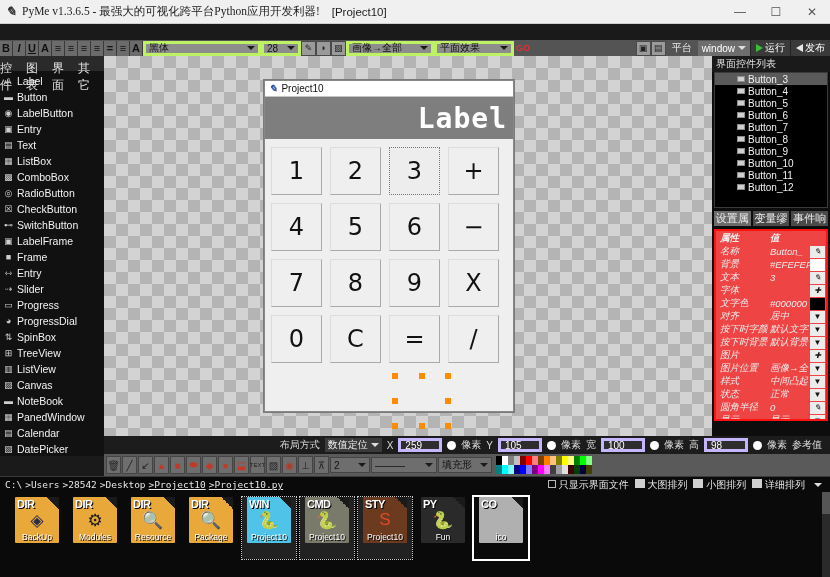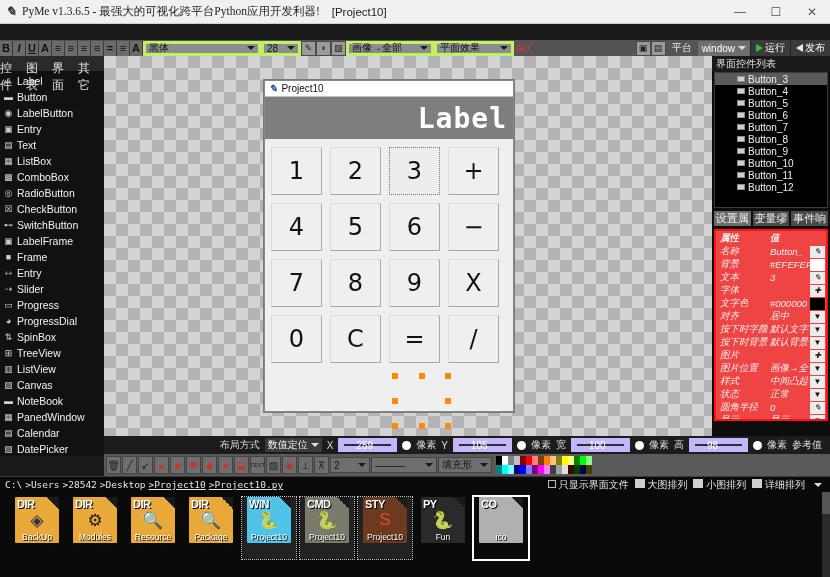--- a/index.html
+++ b/index.html
@@ -109,22 +109,22 @@
   .pw.white { background:#fff; }
   .pw.blank { background:#000; }
 
   
   .statusbar { position:absolute; left:104px; top:436px; width:726px; height:18px;
       background:#1c1c1c; display:flex; align-items:center; justify-content:flex-end;
       gap:5px; padding-right:8px; font-size:10px; color:#dcdcdc; }
   .sb-lbl { white-space:nowrap; }
   .sb-combo { background:#3a3a3a; color:#eee; height:14px; display:flex; align-items:center;
       padding:0 3px; font-size:10px; }
-  .sb-field { width:59px; height:14px; background:#2e2e2e; color:#fff; font-size:10px;
-      display:flex; align-items:center; padding-left:12px; border:6px solid #c4b5fd; }
+  .sb-field { width:44px; height:14px; background:#2e2e2e; color:#fff; font-size:10px;
+      display:flex; align-items:center; padding-left:4px; border:3px solid #c4b5fd; }
   .dot { width:9px;height:9px;border-radius:50%;background:#fff; flex:0 0 9px;}
 
   
   .drawbar { position:absolute; left:104px; top:454px; width:726px; height:22px;
       background:#5a5a5a; display:flex; align-items:center; gap:1px; padding-left:2px; }
   .dbtn { width:15px; height:18px; background:#6e6e6e; border:1px solid #444;
       display:flex; align-items:center; justify-content:center; font-size:10px; color:#222; }
   .dcombo { height:16px; background:#6e6e6e; color:#111; font-size:10px;
       display:flex; align-items:center; padding:0 3px; border:1px solid #444; }
   .swatches { display:flex; flex-wrap:wrap; width:96px; height:18px; margin-left:3px; }

